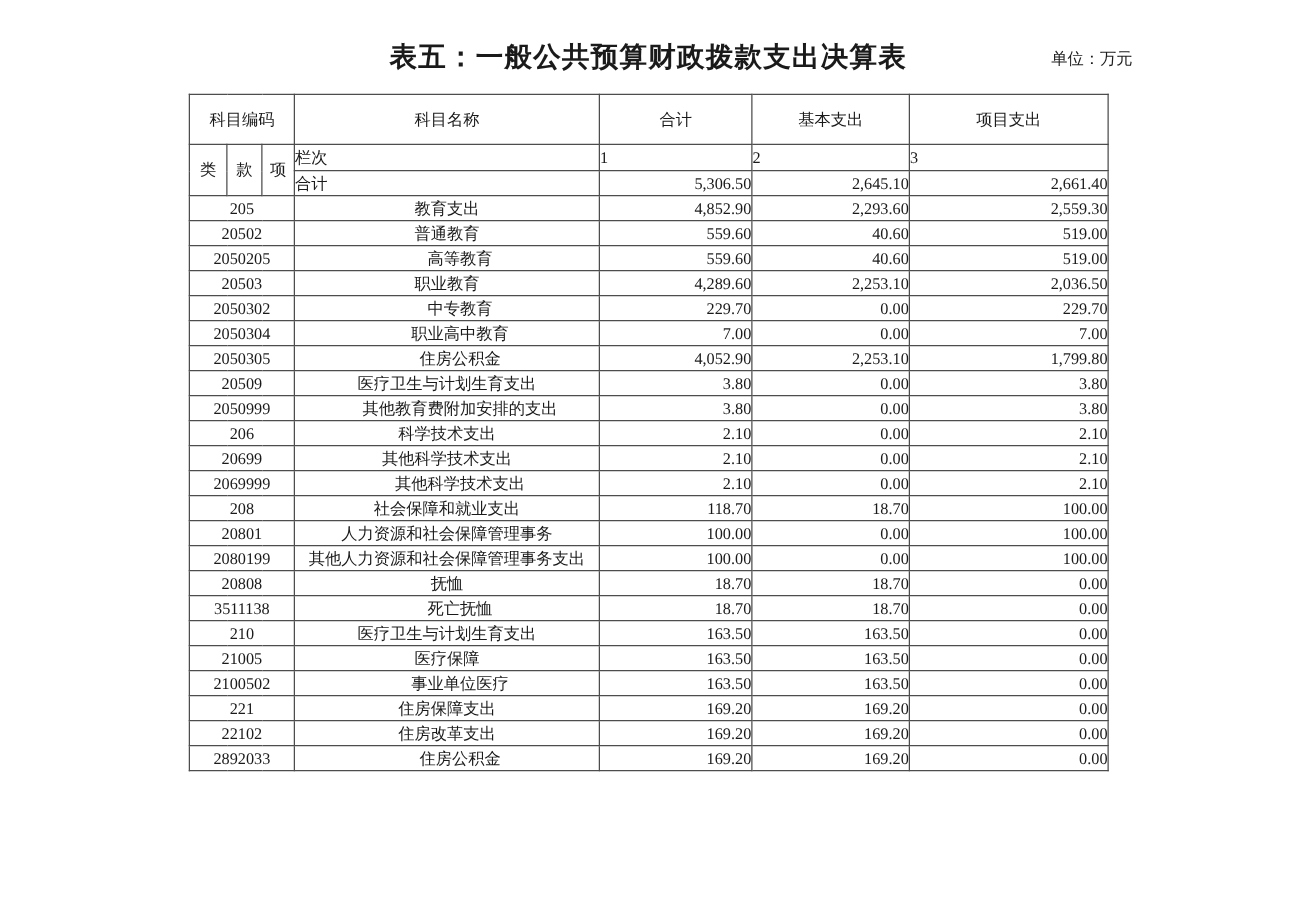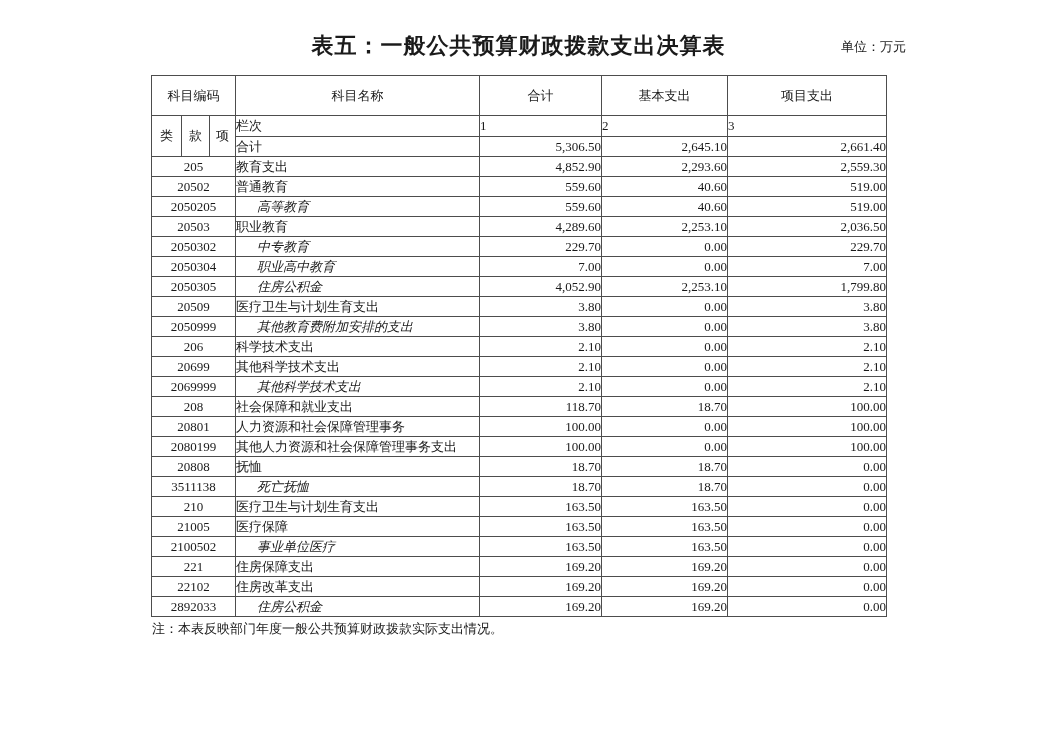--- a/index.html
+++ b/index.html
@@ -53,22 +53,22 @@
     overflow: hidden;
     vertical-align: middle;
   }
   tr.hdr-main  { height: 40px; }
   tr.hdr-cols  { height: 21px; }
   tr.hdr-total { height: 20px; }
   tr.data-row  { height: 20px; }
   .center { }
   .num    { text-align: right; padding-right: 8px; }
   .code   { text-align: center;  padding-left: 6px; }
-  .name   { text-align: left;  padding-left: 8px; margin-left: 40px; }
-  .name.indent { padding-left: 21px; font-style: italic; }
+  .name   { text-align: center;  padding-left: 8px; margin-left: 40px; }
+  .name.indent { padding-left: 21px; }
   .note {
     position: absolute;
     left: 152px;
     top: 620px;
     font-size: 13px;
     white-space: nowrap;
   }
 </style>
 </head>
 <body>
@@ -270,15 +270,14 @@
         <tr class="data-row">
       <td colspan="3" class="code">2892033</td>
       <td class="name indent">住房公积金</td>
       <td class="num">169.20</td>
       <td class="num">169.20</td>
       <td class="num">0.00</td>
     </tr>
       </tbody>
   </table>
 
-  <div class="note">注：本表反映部门年度一般公共预算财政拨款实际支出情况。</div>
 
 </div>
 
 </body></html>

